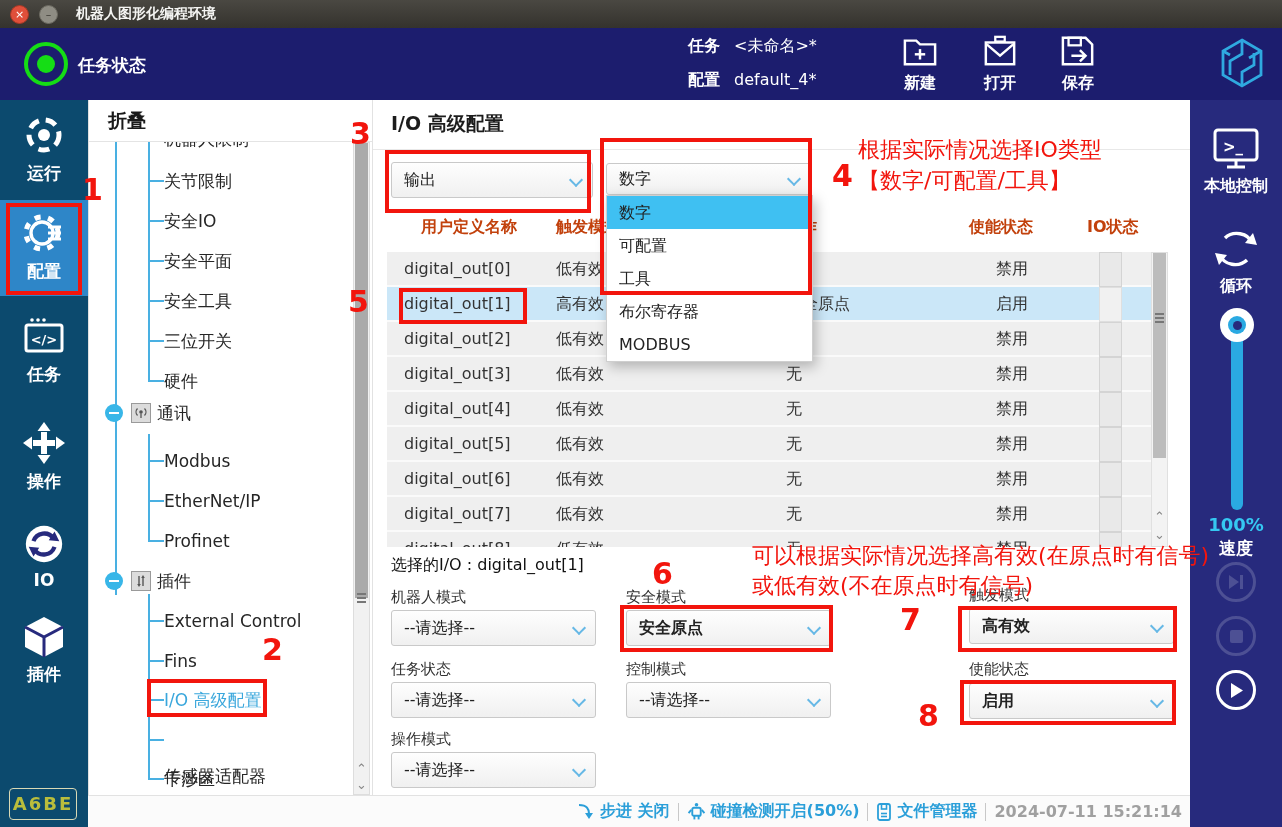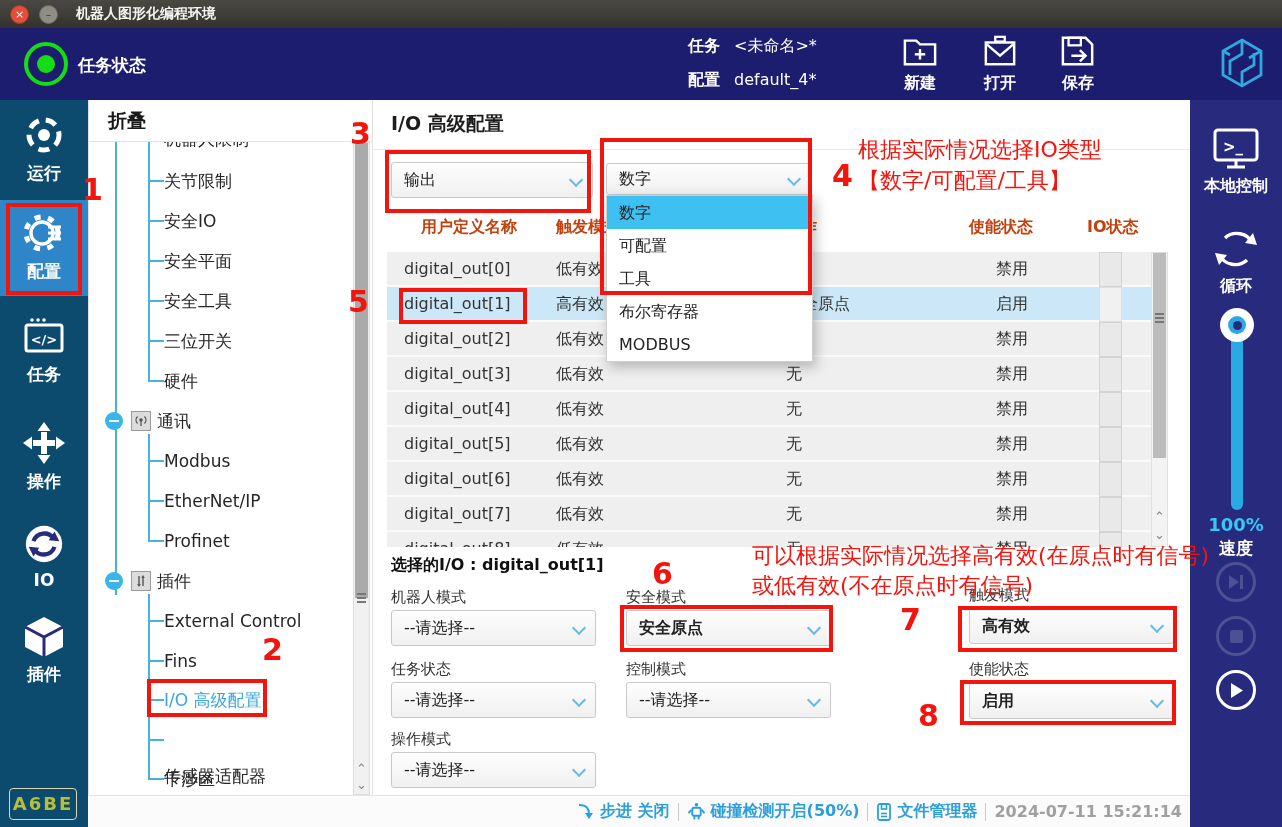--- a/index.html
+++ b/index.html
@@ -79,21 +79,21 @@
   .cbox{position:absolute;left:712px;top:6px;width:21px;height:21px;background:#e9e9e9;
     border:1px solid #d4d4d4;cursor:pointer;}
   .trow.sel .cbox{background:#f1f1f1;border-color:#dfdfdf;}
   .tsb{position:absolute;left:778px;top:152px;width:17px;height:295px;background:#f3f3f3;
     border:1px solid #e0e0e0;box-sizing:border-box;}
   .tsb .thumb{position:absolute;left:1px;top:0;width:13px;height:205px;background:#bcbcbc;}
   .ddlist{position:absolute;left:233px;top:95px;width:205px;background:#fff;border:1px solid #cfcfcf;
     box-shadow:3px 5px 12px rgba(0,0,0,.25);z-index:40;}
   .ddi{height:33px;line-height:33px;padding-left:12px;font-size:16px;color:#222;cursor:pointer;}
   .ddi.sel{background:#3fc0f2;}
-  .d-title{position:absolute;left:18px;top:455px;font-size:16px;font-weight:bold;color:#101010;}
+  .d-title{position:absolute;left:18px;top:455px;font-size:16px;font-weight:normal;color:#101010;}
   .d-lab{position:absolute;font-size:15px;color:#333;}
 
   
   .rsb{position:absolute;left:1190px;top:100px;width:92px;height:727px;background:#272a7d;z-index:3;
     color:#fff;}
   .rsb .item{position:absolute;width:92px;text-align:center;cursor:pointer;}
   .rsb .lbl{font-size:16px;font-weight:bold;color:#fff;}
   .slider-track{position:absolute;left:41px;top:222px;width:12px;height:188px;background:#2aa9e2;
     border-radius:6px;cursor:pointer;}
   .slider-handle{position:absolute;left:30px;top:208px;width:34px;height:34px;background:#fff;
@@ -259,21 +259,21 @@
       <div class="tline" style="left:59px;top:597px;width:16px;height:2px;"></div>
       <div class="tline" style="left:59px;top:636px;width:16px;height:2px;"></div>
 
       <div class="titem" style="top:-17px;">机器人限制</div>
       <div class="titem" style="top:25px;">关节限制</div>
       <div class="titem" style="top:65px;">安全IO</div>
       <div class="titem" style="top:105px;">安全平面</div>
       <div class="titem" style="top:145px;">安全工具</div>
       <div class="titem" style="top:185px;">三位开关</div>
       <div class="titem" style="top:225px;">硬件</div>
-      <div class="tnode" style="top:265px;">
+      <div class="tnode" style="top:257px;">
         <div class="minus">
             <i></i>
           </div>
         <div class="nicon">
             <svg width="14" height="14" viewBox="0 0 14 14">
               <circle cx="7" cy="6" r="1.8" fill="#555"></circle>
               <path d="M3.5 9.5 A5 5 0 0 1 3.5 2.5 M10.5 2.5 A5 5 0 0 1 10.5 9.5" fill="none" stroke="#555" stroke-width="1.3"></path>
               <line x1="7" y1="7.5" x2="7" y2="12" stroke="#555" stroke-width="1.3"></line>
             </svg>
           </div>

